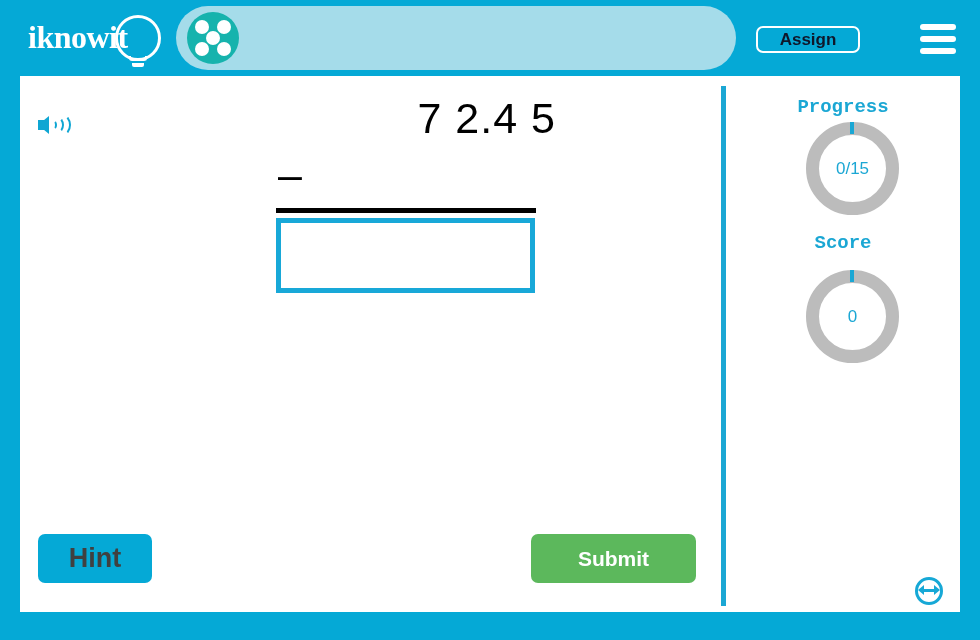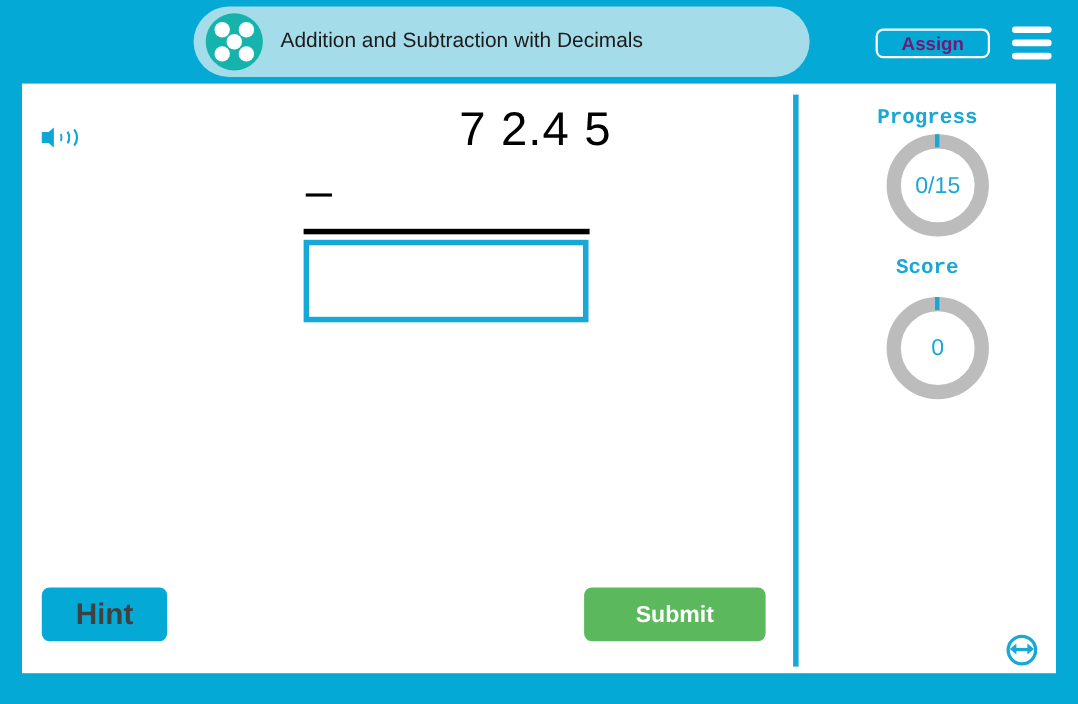--- a/index.html
+++ b/index.html
@@ -99,25 +99,25 @@
 
   .title-text {
     margin-left: 16px;
     font-size: 19px;
     color: #1b1b1b;
     font-family: "Liberation Sans", sans-serif;
   }
 
   .assign-btn {
     position: absolute;
-    left: 796px; top: 26px;
+    left: 756px; top: 26px;
     width: 104px; height: 27px;
     border: 2px solid #ffffff;
     border-radius: 7px;
-    color: #701a75;
+    color: #0f172a;
     font-weight: bold;
     font-size: 17px;
     display: flex;
     align-items: center;
     justify-content: center;
     background: transparent;
     cursor: pointer;
     font-family: "Liberation Sans", sans-serif;
   }
 
@@ -288,21 +288,21 @@
   .ring-tick {
     position: absolute;
     left: 124px;
     width: 4px; height: 12px;
     background: #1ba7d4;
   }
   .tick-progress { top: 46px; }
   .tick-score    { top: 194px; }
 
   .ring-value {
-    font-size: 21px;
+    font-size: 17px;
     color: #1ba7d4;
     font-family: "Liberation Sans", sans-serif;
   }
 
   
   .resize-icon {
     position: absolute;
     left: 915px; top: 577px;
     width: 28px; height: 28px;
     border: 3px solid #16a8d6;
@@ -325,30 +325,35 @@
   .resize-icon .ar-l { left: 0px;  border-right: 6px solid #16a8d6; }
   .resize-icon .ar-r { left: 16px; border-left: 6px solid #16a8d6; }
 </style>
 </head>
 <body>
 
 <div id="app">
 
   <div class="header">
 
+    <div class="logo">
+      <div class="logo-text">iknowit</div>
+      <div class="bulb"></div>
+      <div class="bulb-base"></div>
+      <div class="bulb-base2"></div>
+    </div>
 
     <div class="title-pill">
       <div class="title-icon">
         <i class="d1"></i>
           <i class="d2"></i>
           <i class="d3"></i>
           <i class="d4"></i>
           <i class="d5"></i>
       </div>
-      <div class="title-text">Addition and Subtraction with Decimals</div>
     </div>
 
     <div class="assign-btn">Assign</div>
 
     <div class="hamburger">
       <span></span>
         <span></span>
         <span></span>
     </div>
   </div>

